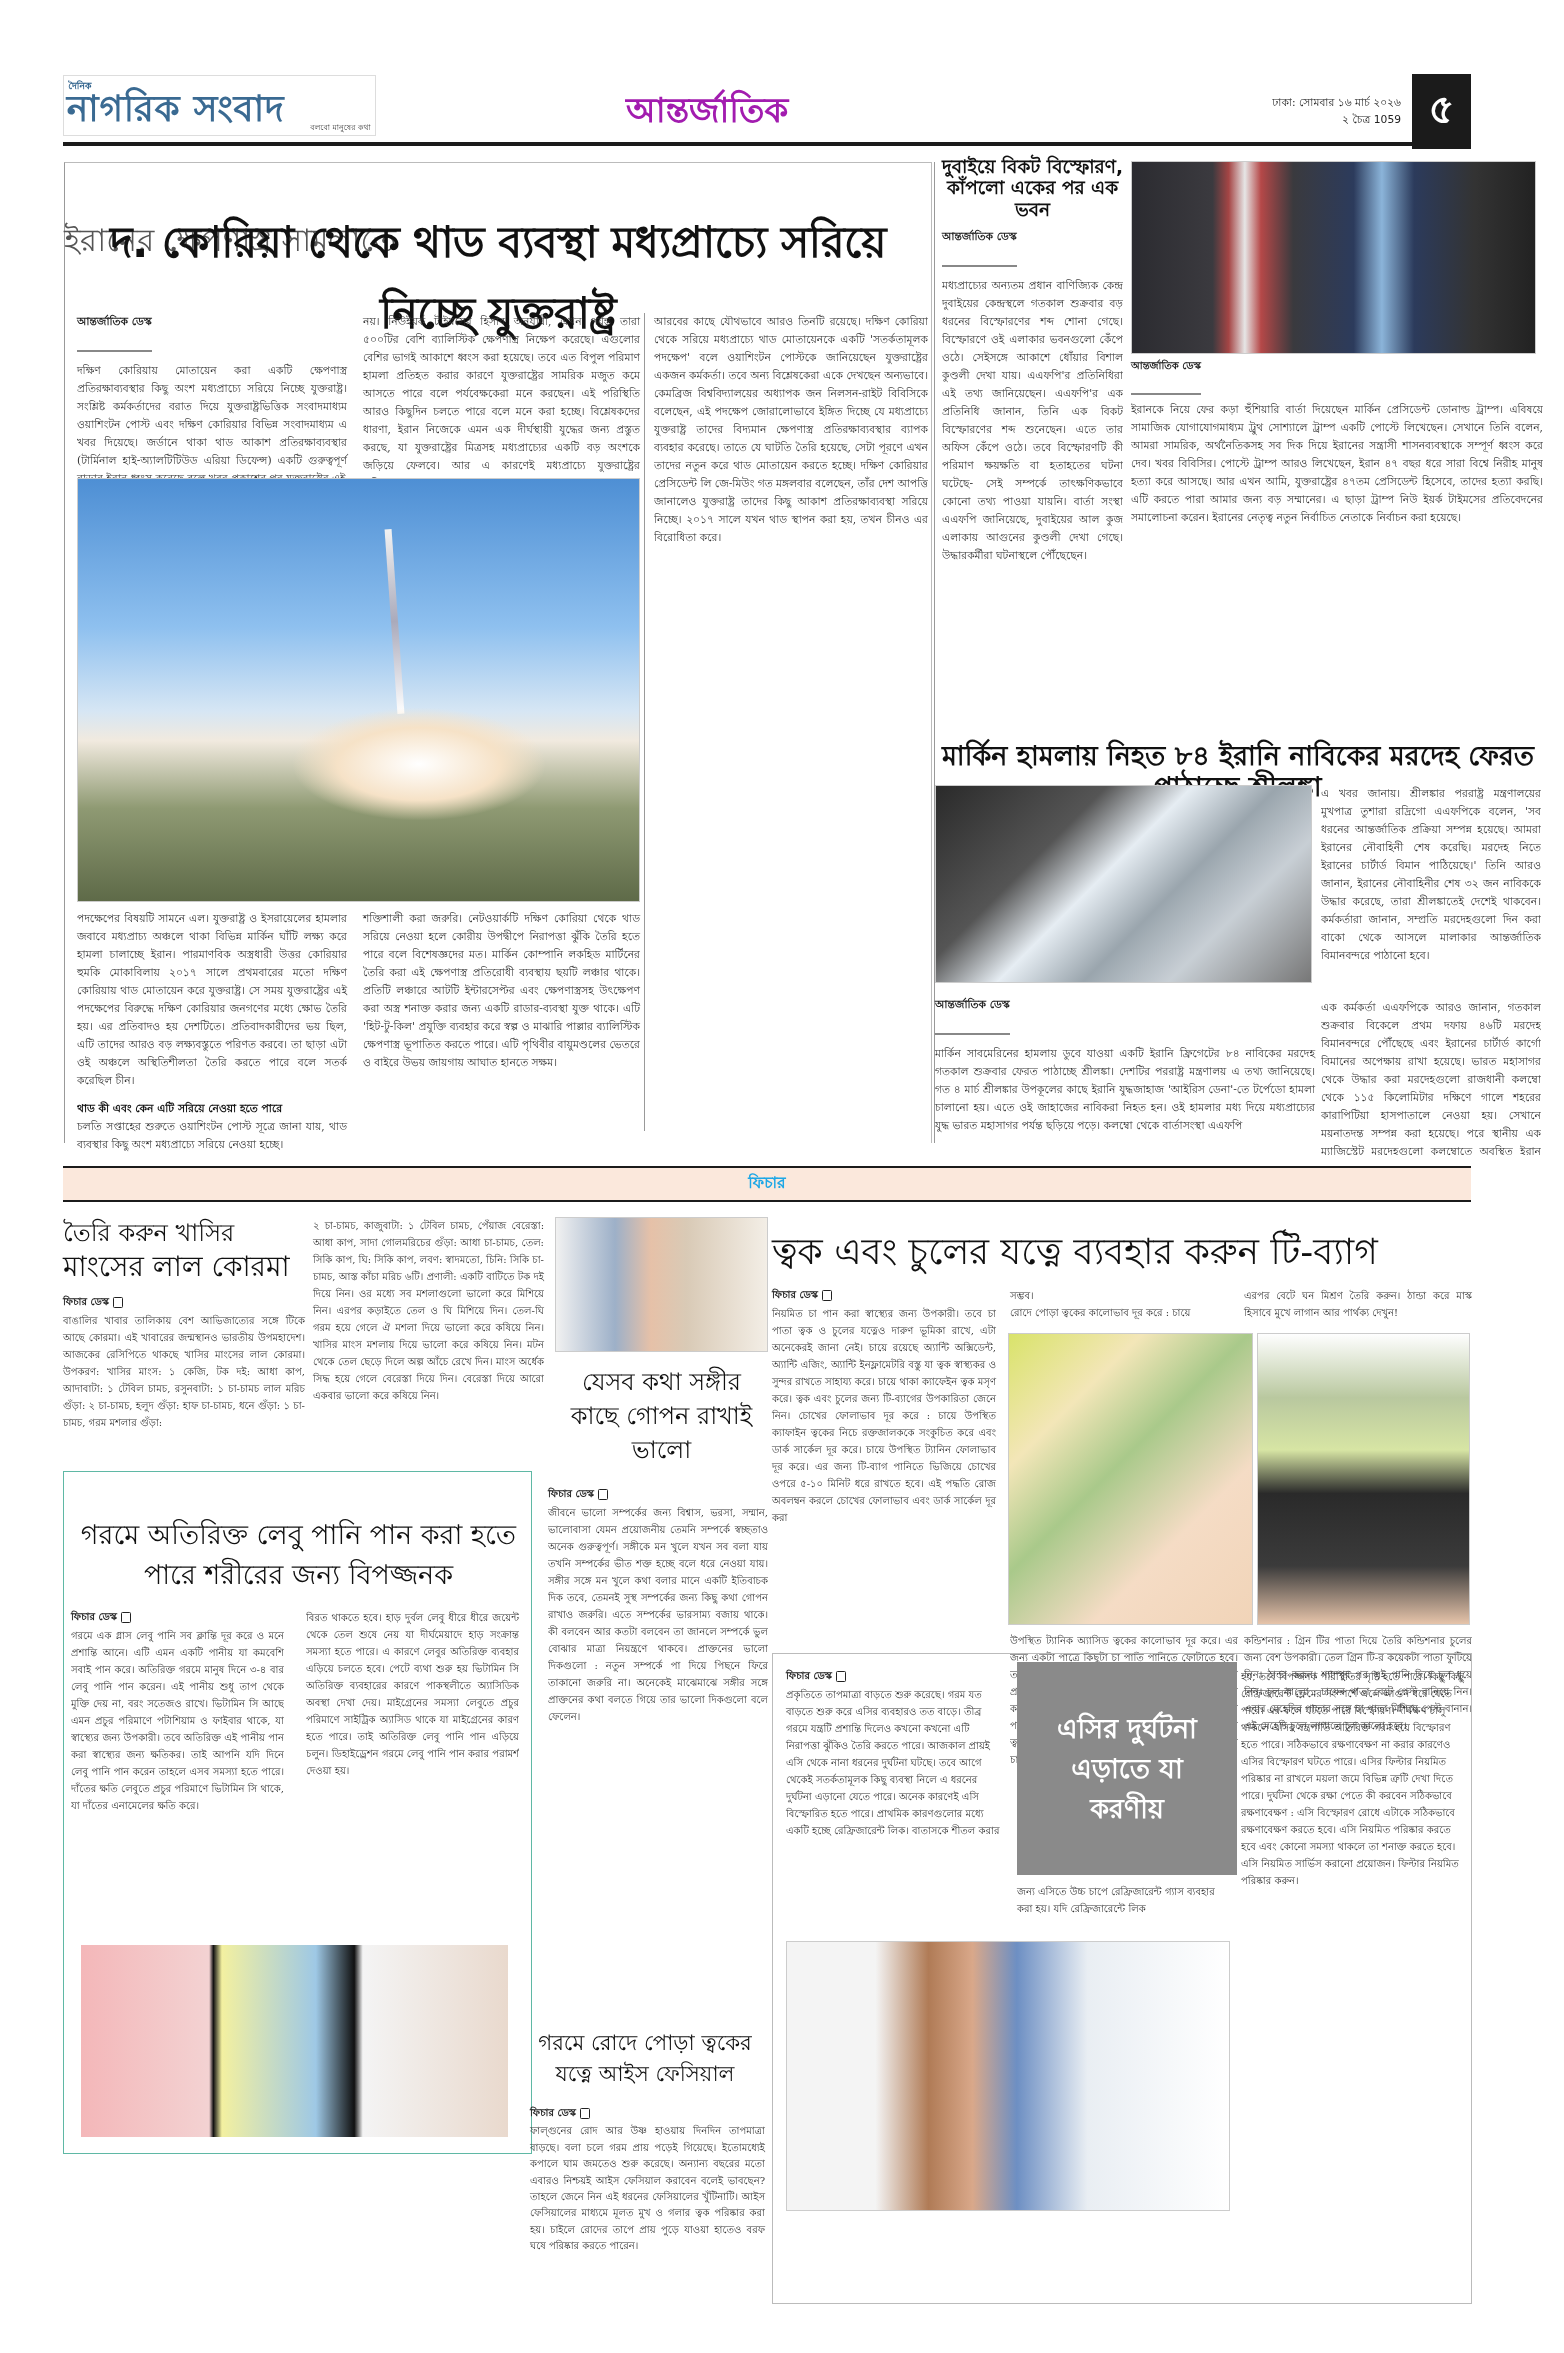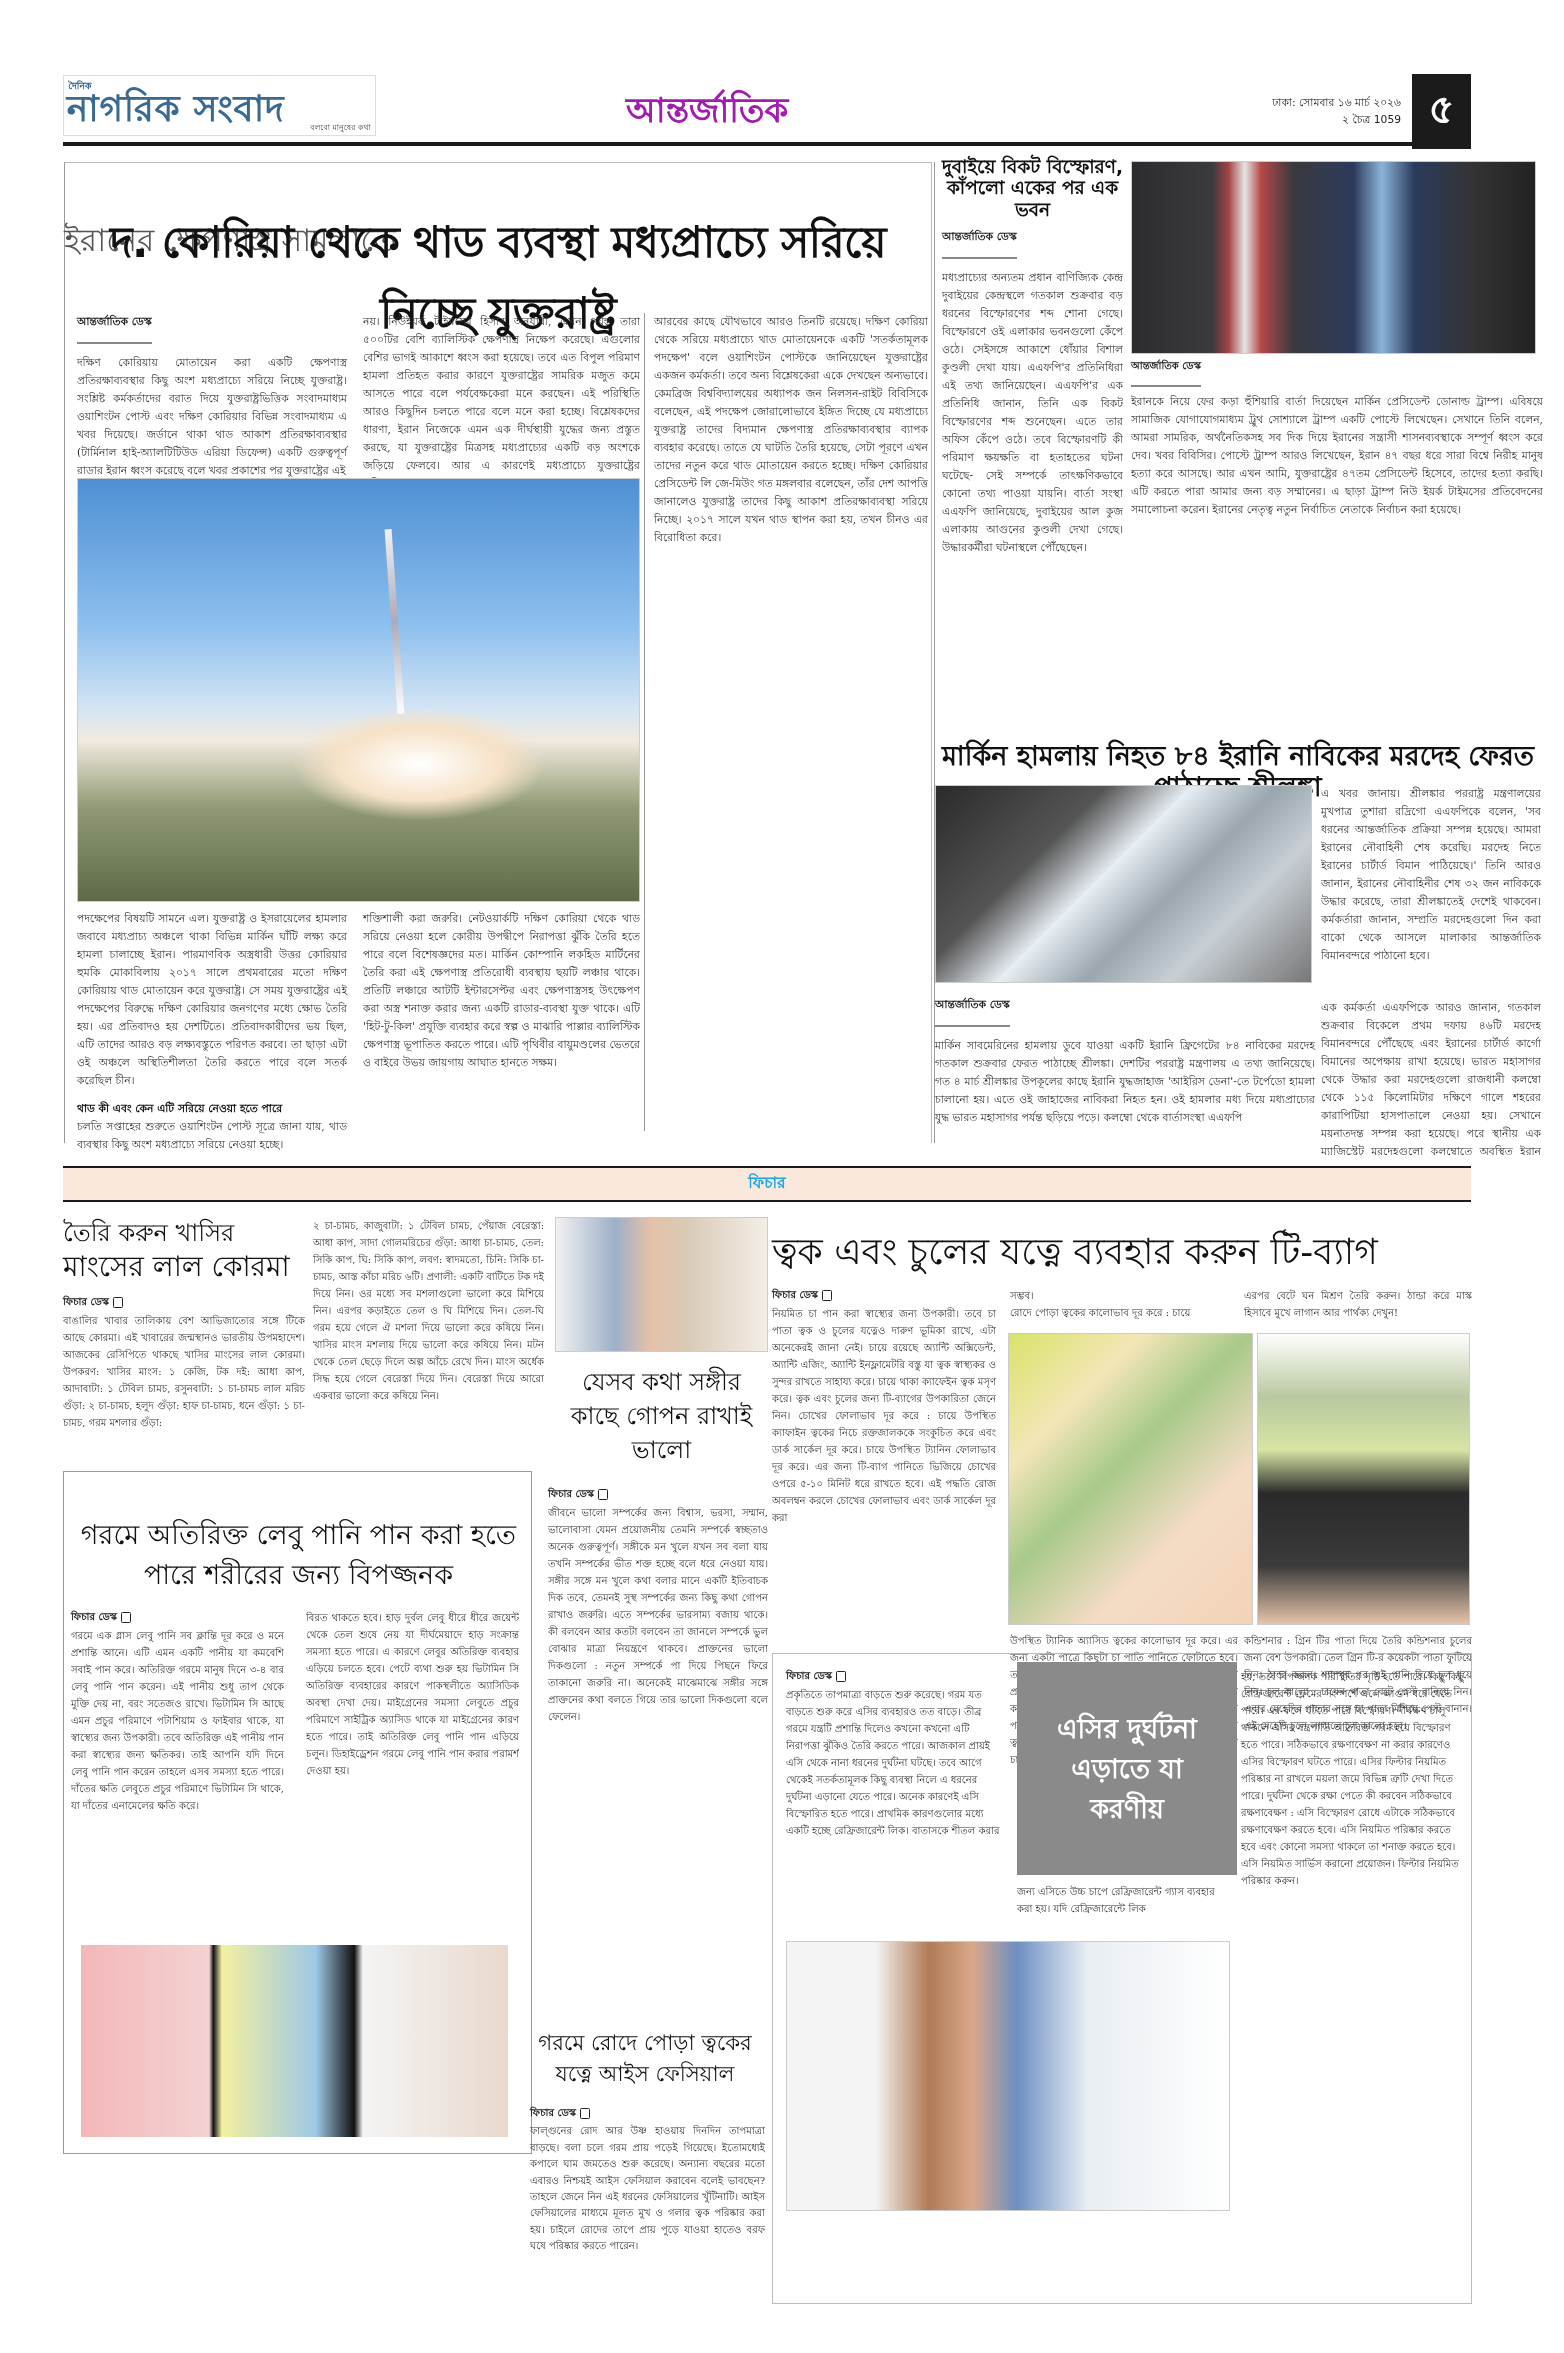--- a/index.html
+++ b/index.html
@@ -1,19 +1,19 @@
 <!DOCTYPE html>
 <html style="font-size:11.4px"><head>
 <meta charset="utf-8">
 <style>
   * { box-sizing: border-box; margin: 0; padding: 0; }
   body { width: 1564px; height: 2354px; background: #ffffff; font-family: "DejaVu Sans", sans-serif; color: #1a1a1a; position: relative; overflow: hidden; }
   .abs { position: absolute; }
   .txt { font-family: "DejaVu Serif", serif; font-size: 10.7px; line-height: 18px; color: #333; text-align: justify; }
-  .byline { font-family: "DejaVu Sans", sans-serif; font-size: 10.7px; color: #222; font-weight: bold; border-bottom: 2.1px solid #888; display: inline-block; padding-bottom: 10px; margin-bottom: 10px; }
+  .byline { font-family: "DejaVu Sans", sans-serif; font-size: 10.7px; color: #222; font-weight: bold; border-bottom: 2.1px solid #888; display: inline-block; padding-bottom: 18px; margin-bottom: 10px; }
   .fbyline { font-family: "DejaVu Sans", sans-serif; font-size: 10px; color: #222; font-weight: bold; display: flex; align-items: center; gap: 4.3px; margin-bottom: 1.4px; }
   .fbyline .box { width: 10px; height: 11.4px; border: 1.4px solid #222; border-radius: 1.4px; display: inline-block; }
   .hl { font-family: "DejaVu Sans", sans-serif; font-weight: bold; color: #111; line-height: 1.15; }
   .photo { position: absolute; overflow: hidden; border: 0.7px solid #ccc; }
 
   
   #masthead { left: 63px; top: 75px; width: 313px; height: 61px; border: 0.7px solid #ddd; background: #fff; }
   #masthead .small { position: absolute; left: 4.3px; top: 2.8px; font-size: 9.2px; color: #2b5f8a; font-weight: bold; }
   #masthead .big { position: absolute; left: 2.8px; top: 11.4px; font-size: 36px; font-weight: bold; color: #3a6a92; letter-spacing: 0.7px; line-height: 43px; }
   #masthead .tag { position: absolute; right: 4.3px; bottom: 1.4px; font-size: 7.8px; color: #444; }

